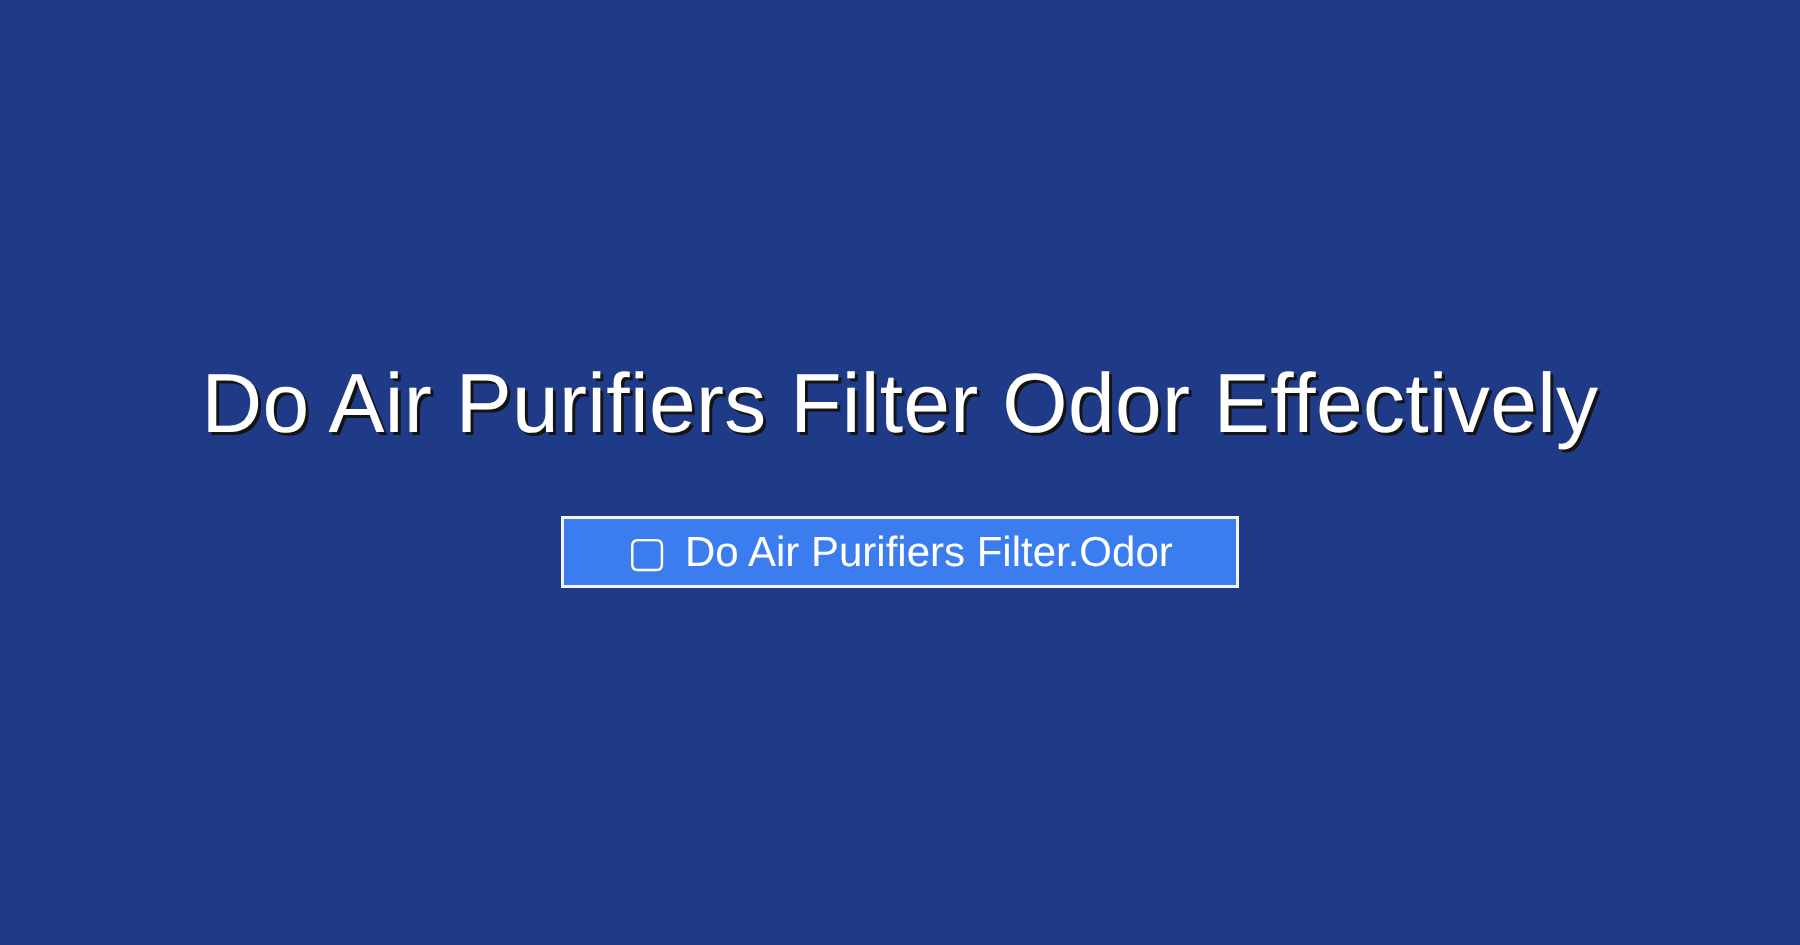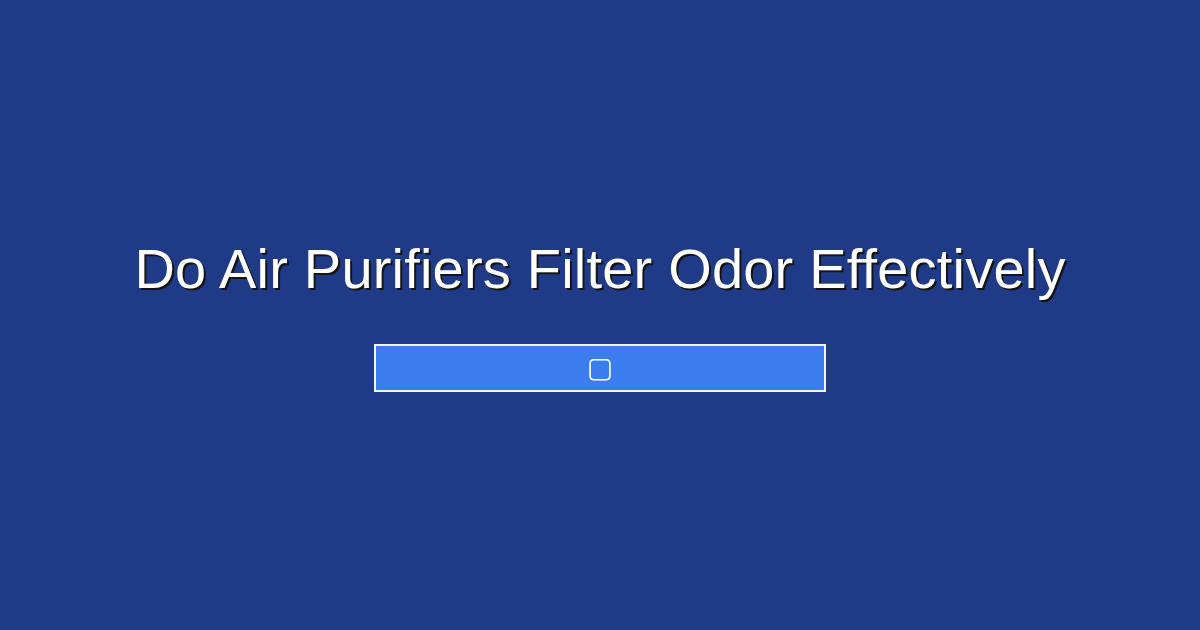--- a/index.html
+++ b/index.html
@@ -70,16 +70,17 @@
 </head>
 <body>
 
 <div class="stage">
 
   <h1 class="hero-title">Do Air Purifiers Filter Odor Effectively</h1>
 
   <div class="cta-wrap">
     <button class="cta-button">
       <span class="cta-glyph">▢</span>
+      <span class="cta-label">Do Air Purifiers Filter.Odor</span>
     </button>
   </div>
 
 </div>
 
 </body></html>

